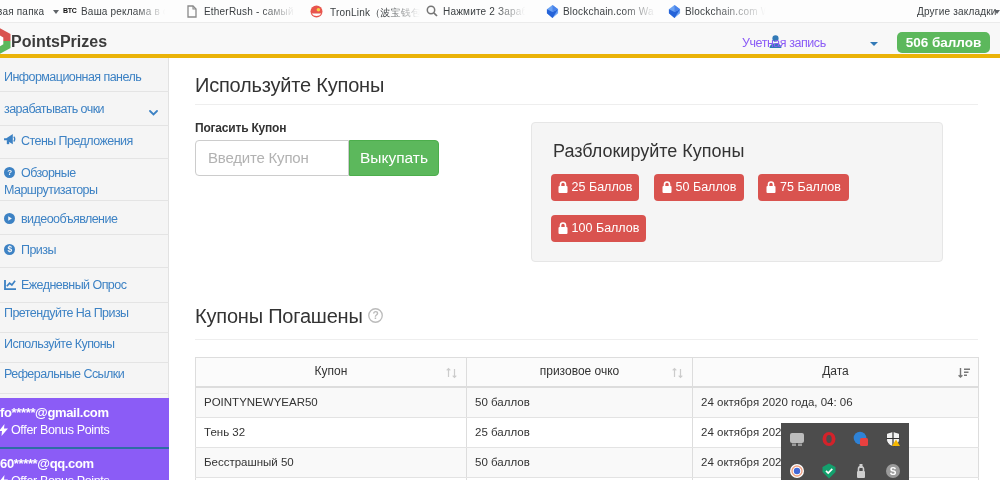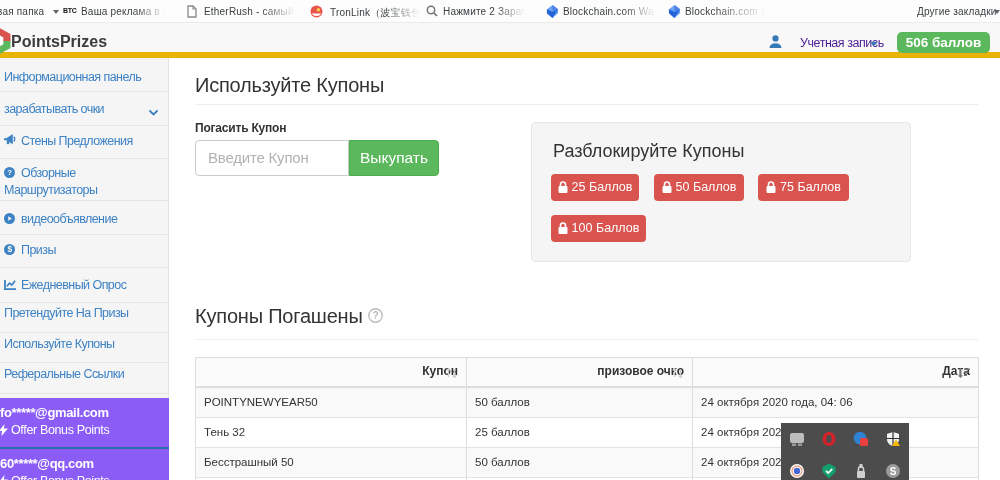--- a/index.html
+++ b/index.html
@@ -2,47 +2,47 @@
 <html><head><meta charset="utf-8"><style>
 *{box-sizing:border-box;margin:0;padding:0}
 html,body{width:1000px;height:480px}
 body{font-family:"Liberation Sans",sans-serif;position:relative;background:#fff;overflow:hidden}
 .fade{-webkit-mask-image:linear-gradient(90deg,#000 62%,transparent 98%);mask-image:linear-gradient(90deg,#000 62%,transparent 98%)}
 
 #bmbar{position:absolute;left:0;top:0;width:1000px;height:23px;background:#fdfdfd;border-bottom:1px solid #ebebeb;font-size:10px;color:#3c4043}
 #bmbar .bi{position:absolute;top:5px}
 #bmbar .bt{position:absolute;top:6px;white-space:nowrap;overflow:hidden;letter-spacing:0.2px}
 
-#navbar{position:absolute;left:0;top:23px;width:1000px;height:35px;background:#f8f8f8;border-bottom:6px solid #eab308}
+#navbar{position:absolute;left:0;top:23px;width:1000px;height:35px;background:#f8f8f8;border-bottom:4px solid #eab308}
 #logo{position:absolute;left:11px;top:10px;font-weight:bold;font-size:16px;color:#3b3b3b}
-#acct{position:absolute;left:800px;top:13px;font-size:12.5px;letter-spacing:-0.45px;color:#4c1d95}
+#acct{position:absolute;left:742px;top:13px;font-size:12.5px;letter-spacing:-0.45px;color:#8b5cf6}
 #caret1{position:absolute;left:870px;top:19px;width:0;height:0;border-left:4px solid transparent;border-right:4px solid transparent;border-top:4px solid #337ab7}
 #ptsbtn{position:absolute;left:897px;top:9px;width:93px;height:21px;background:#5cb85c;border-radius:5px;color:#fff;font-weight:bold;font-size:13.5px;text-align:center;line-height:21px}
 
 #sidebar{position:absolute;left:0;top:58px;width:169px;height:422px;background:#f5f5f5;border-right:1px solid #e2e2e2}
 .sdiv{position:absolute;left:0;width:169px;height:1px;background:#e4e4e4}
 .sit{position:absolute;left:0;width:169px;color:#3d82c4;font-size:12.5px;line-height:15.5px;letter-spacing:-0.55px;padding-left:4px}
 .sicon{display:inline-block;width:17px;vertical-align:-1px}
 .bluebox{position:absolute;left:0;width:169px;background:#8b5cf6;color:#fff;font-size:12.5px;line-height:16.5px;letter-spacing:-0.35px}
 .bluebox b{font-size:13px}
 
 #main{position:absolute;left:170px;top:58px;width:830px;height:422px;background:#fff}
 h2.pg{position:absolute;left:25px;font-size:20px;font-weight:normal;color:#333;letter-spacing:-0.2px;white-space:nowrap}
 .hr{position:absolute;left:25px;width:783px;height:1px;background:#eee}
 #lbl{position:absolute;left:25px;top:63px;font-size:12px;font-weight:bold;color:#333;letter-spacing:-0.2px}
 #cinput{position:absolute;left:25px;top:82px;width:154px;height:36px;background:#fff;border:1px solid #ccc;border-radius:4px 0 0 4px;color:#b2b2b2;font-size:15px;padding-left:12px;letter-spacing:-0.2px;line-height:34px}
 #cbtn{position:absolute;left:179px;top:82px;width:90px;height:36px;background:#5cb85c;border:1px solid #4cae4c;border-radius:0 4px 4px 0;color:#fff;font-size:15.5px;text-align:center;line-height:34px}
-#well{position:absolute;left:361px;top:64px;width:380px;height:140px;background:#f5f5f5;border:1px solid #e6e6e6;border-radius:4px}
+#well{position:absolute;left:361px;top:64px;width:412px;height:140px;background:#f5f5f5;border:1px solid #e6e6e6;border-radius:4px}
 #well h3{position:absolute;left:21px;top:18px;font-size:18px;font-weight:normal;color:#333;white-space:nowrap}
 .rbtn{position:absolute;height:27px;background:#d9534f;border-radius:4px;color:#fff;font-size:12.5px;text-align:center;line-height:26px;white-space:nowrap}
 .rbtn svg{vertical-align:-2px;margin-right:4px}
 
 #tblwrap{position:absolute;left:25px;top:299px;width:783px}
 table{border-collapse:collapse;width:783px;font-size:11.5px;color:#333;table-layout:fixed}
-th{font-weight:bold;text-align:right;border:1px solid #ddd;border-bottom:2px solid #ddd;padding:6px 8px 0 8px;height:29.5px;background:#fbfbfb;position:relative;font-size:12px;vertical-align:top}
+th{font-weight:normal;text-align:center;border:1px solid #ddd;border-bottom:2px solid #ddd;padding:6px 8px 0 8px;height:29.5px;background:#fbfbfb;position:relative;font-size:12px;vertical-align:top}
 td{border:1px solid #e3e3e3;border-left:1px solid #ddd;border-right:1px solid #ddd;padding:0 8px;height:30px}
 tr.odd td{background:#f9f9f9}
 .sort{position:absolute;right:8px;top:8px;width:13px;height:14px}
 
 #tray{position:absolute;left:781px;top:423px;width:128px;height:57px;background:#4c4c4c;z-index:50}
 .ticon{position:absolute;width:16px;height:16px}
 </style></head><body>
 
 <div id="bmbar">
   <span class="bt" style="left:-3px">вая папка</span>

